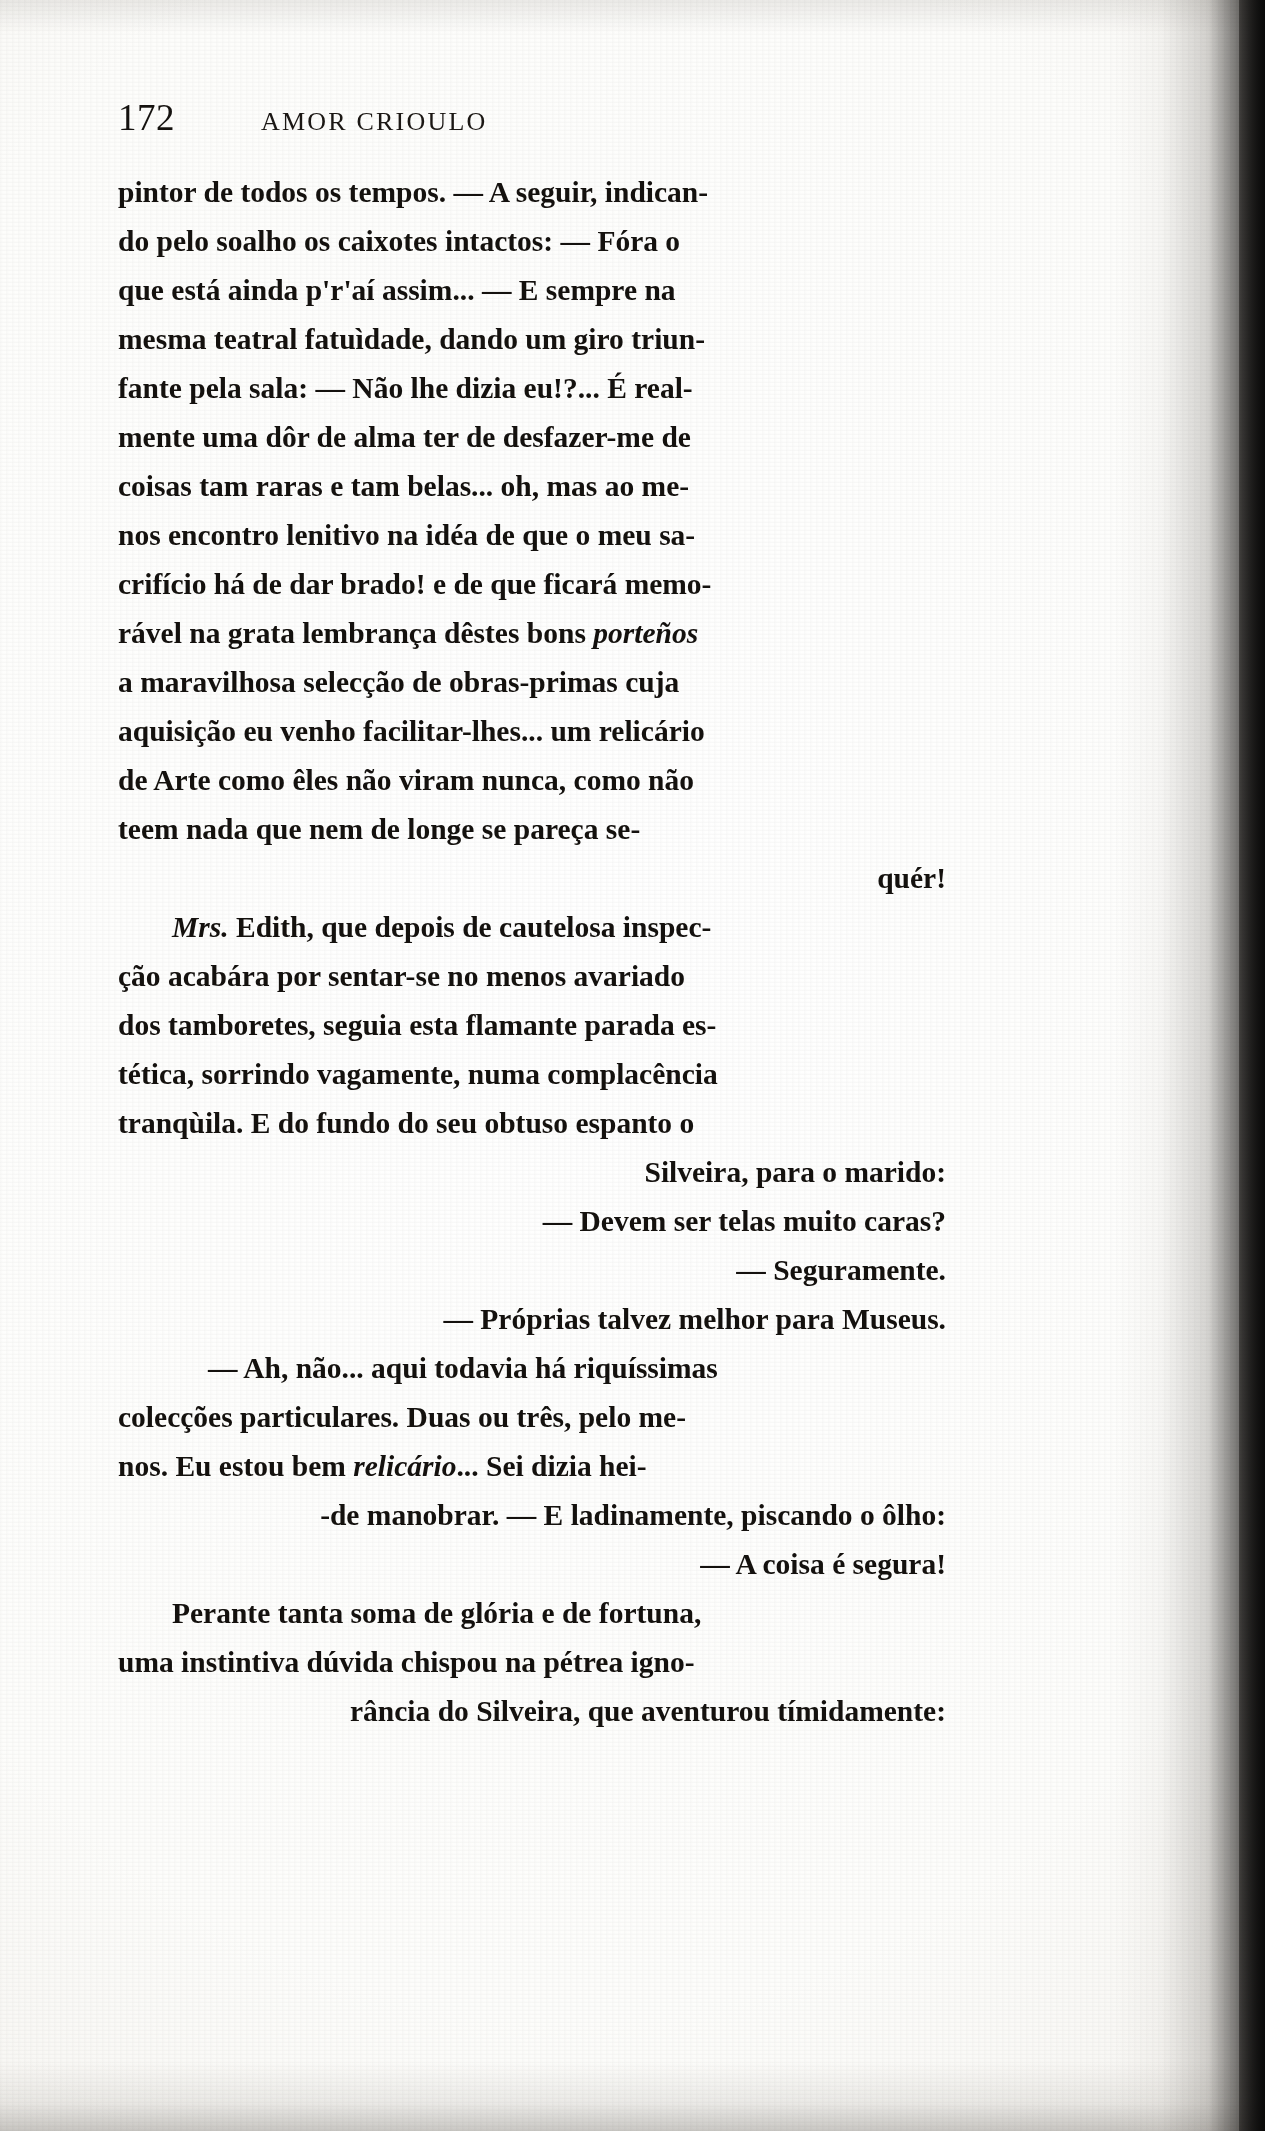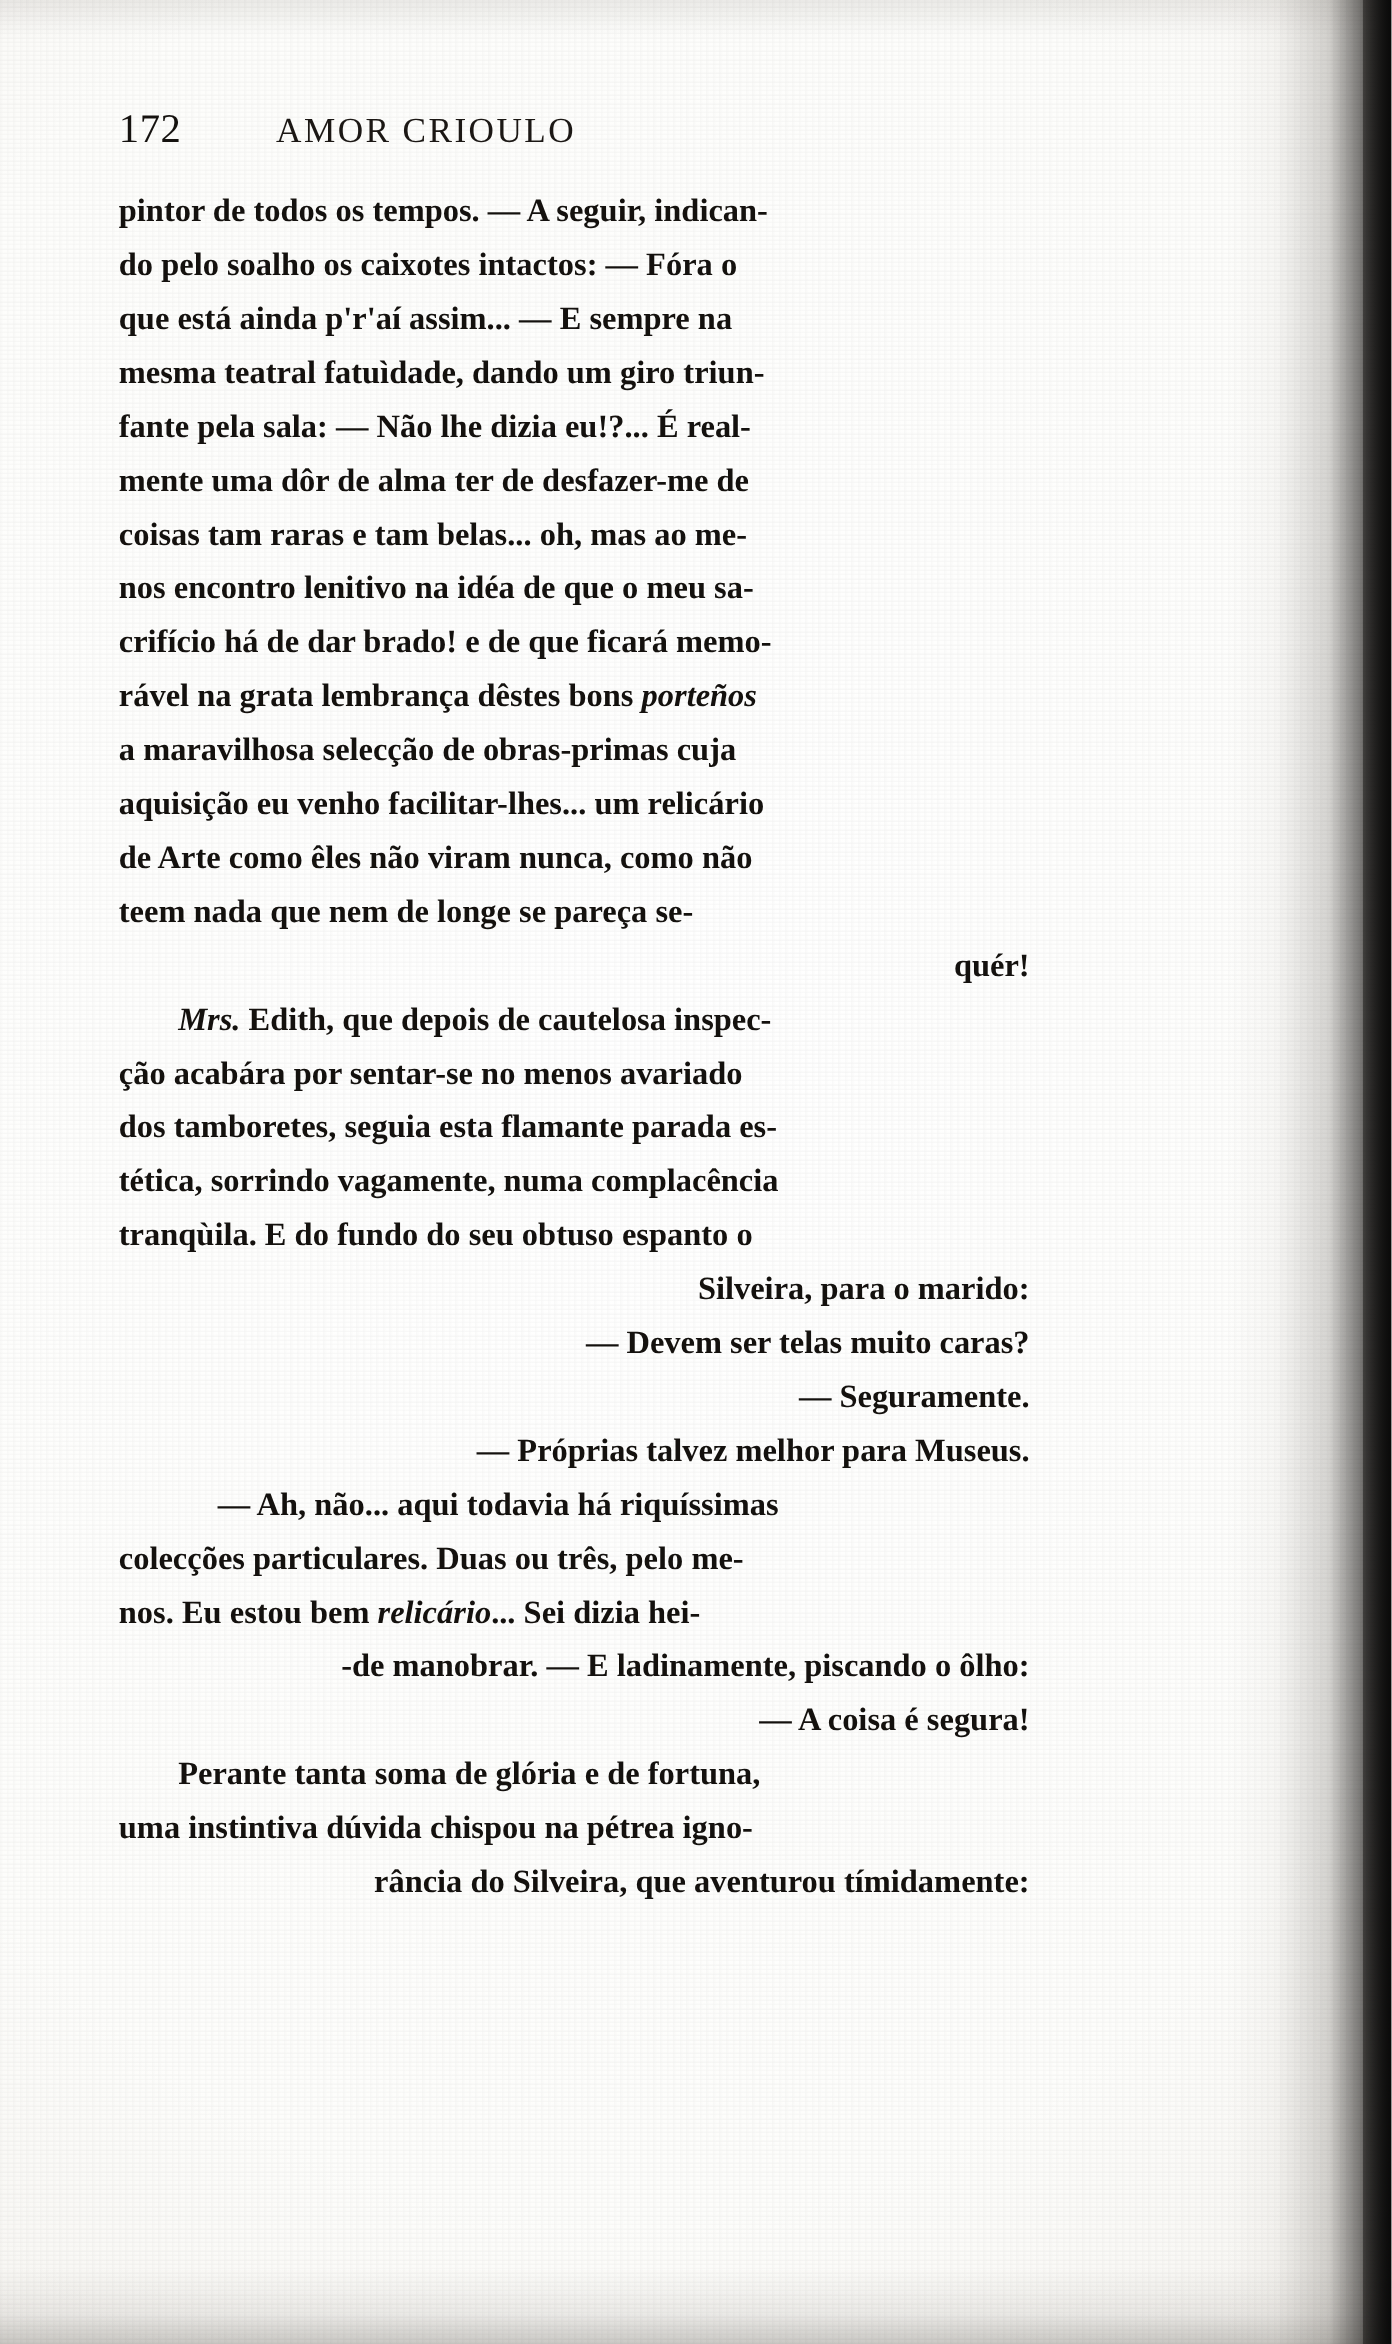--- a/index.html
+++ b/index.html
@@ -64,39 +64,39 @@
     top: 0;
     width: 100%;
     height: 34px;
     background: linear-gradient(to top, rgba(255,255,255,0) 0%, rgba(170,166,160,0.22) 100%);
     pointer-events: none;
   }
 
   
   #page-content {
     position: absolute;
-    left: 108px;
+    left: 118px;
     top: 96px;
     width: 940px;
   }
 
   .header-row {
     display: flex;
     align-items: baseline;
     gap: 86px;
     height: 56px;
   }
   .folio {
     font-size: 37px;
     letter-spacing: 0.5px;
     color: #15120f;
     font-family: "Liberation Serif", serif;
   }
   .running-head {
-    font-size: 32px;
+    font-size: 26px;
     letter-spacing: 2.2px;
     color: #1b1714;
     font-variant: small-caps;
     text-transform: uppercase;
     font-family: "Liberation Serif", serif;
     text-align: right;
   }
 
   #body-text {
     margin-top: 16px;

